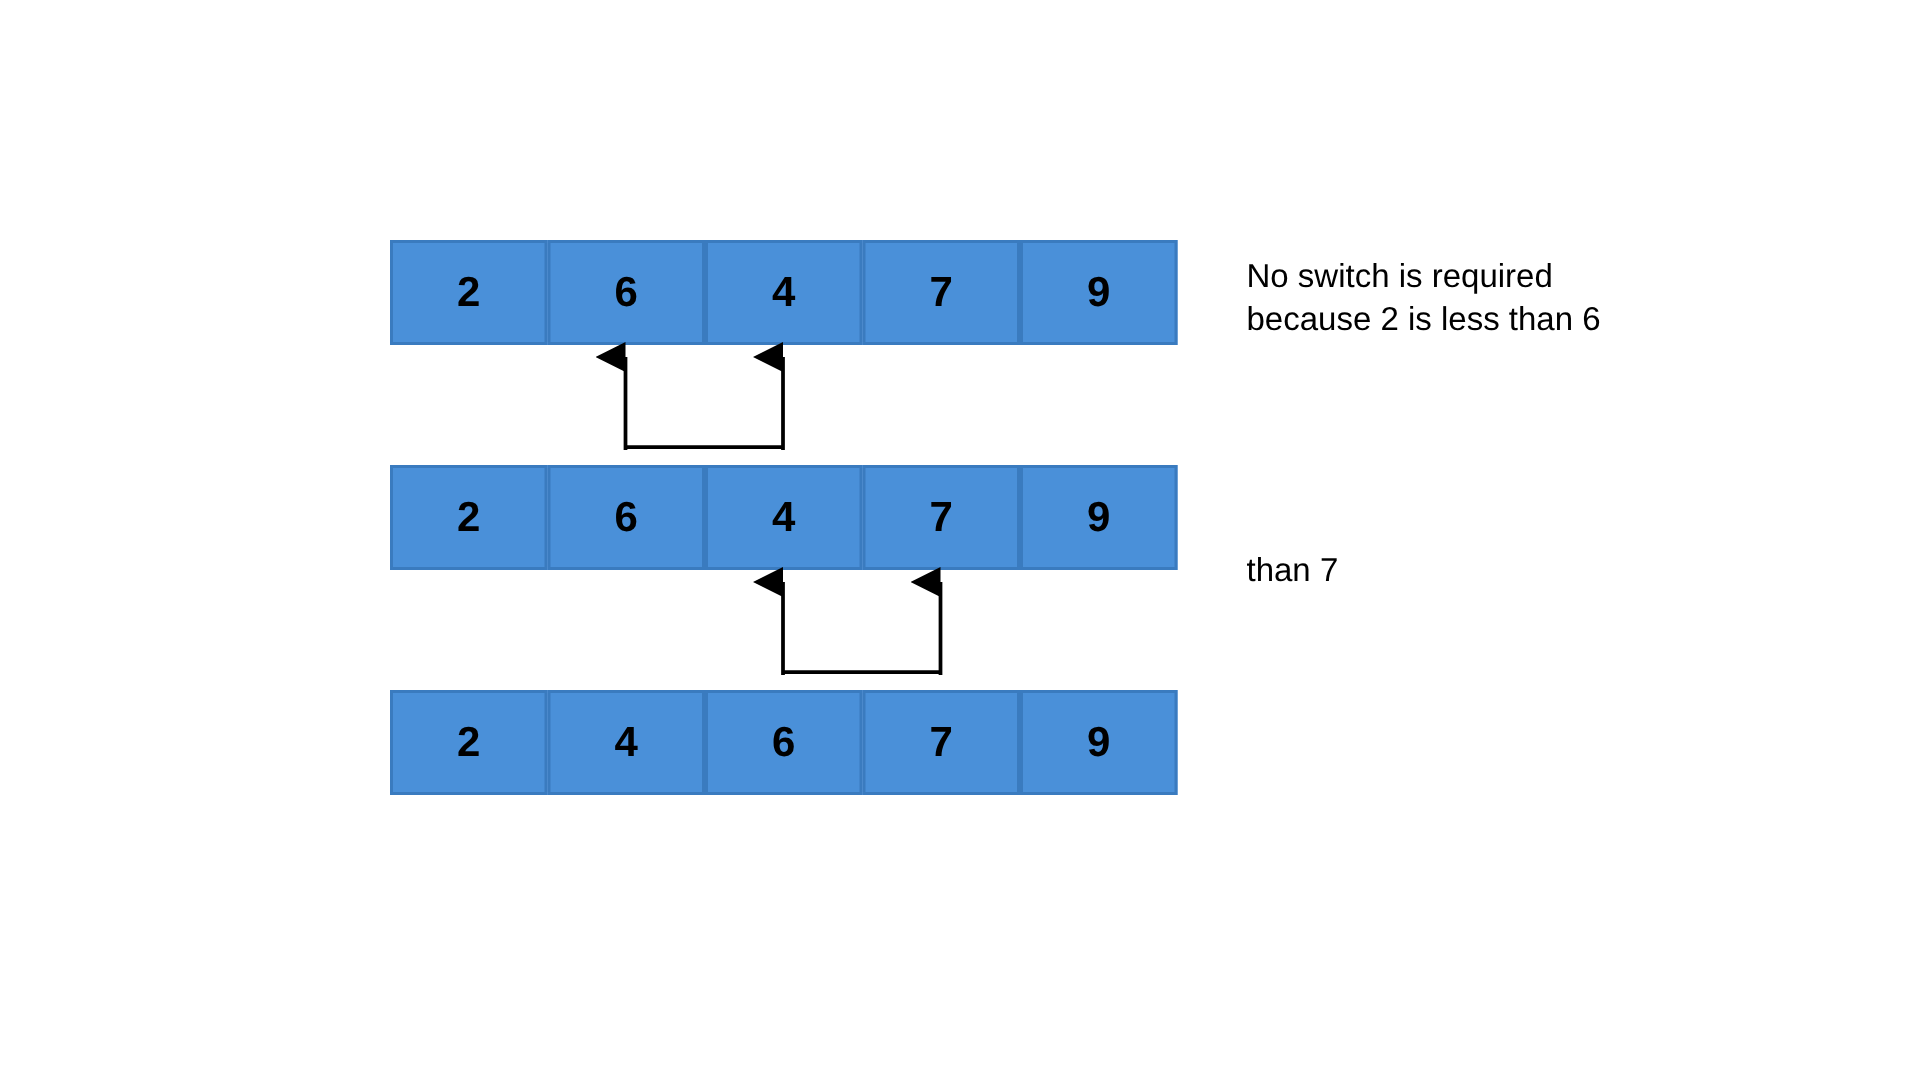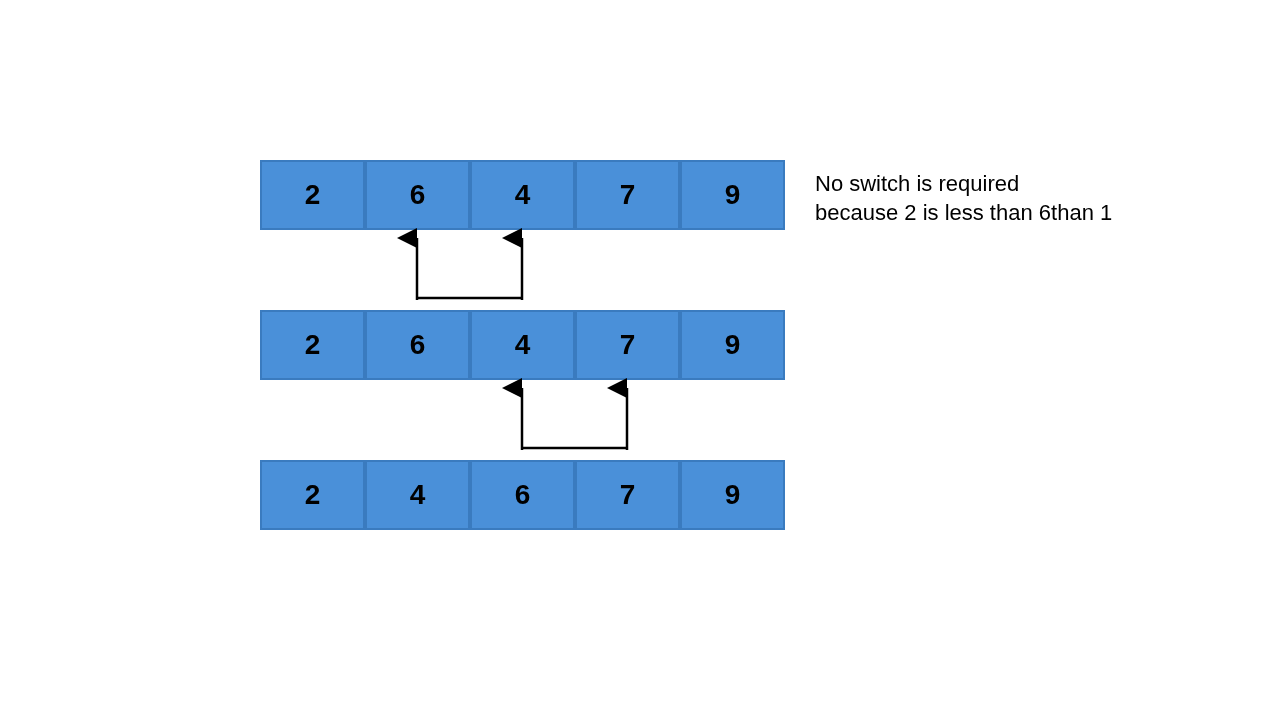--- a/index.html
+++ b/index.html
@@ -55,22 +55,22 @@
 
     
     .arrow-area-2 {
       position: relative;
       height: 80px;
       width: 525px;
     }
 
     .label-column {
       display: flex;
-      flex-direction: row;
-      margin-left: 30px;
+      flex-direction: column;
+      margin-left: 46px;
       padding-top: 0px;
     }
 
     .label-1 {
       font-size: 22px;
       color: #000000;
       line-height: 1.3;
       margin-top: 10px;
       margin-bottom: 100px;
     }
@@ -162,16 +162,16 @@
 
   </div>
 
   <div class="label-column">
     <div class="label-1">
       <span>No switch is required</span><br>
       <span>because 2 is less than 6</span>
     </div>
     <div class="label-2">
       <br>
-      <span>than 1</span>
+      <span>than 7</span>
     </div>
   </div>
 </div>
 
 </body></html>

